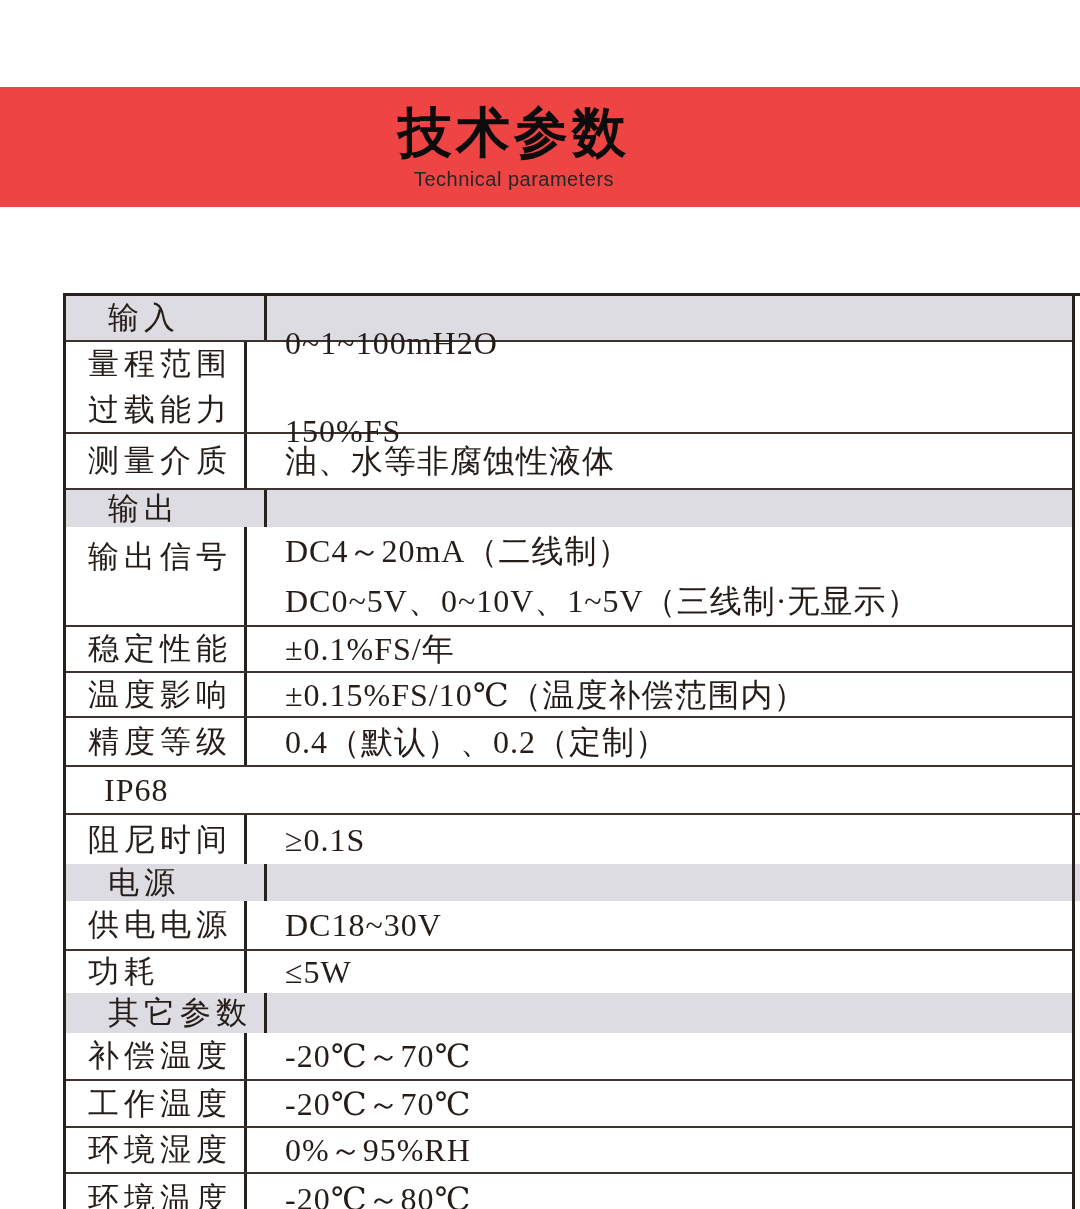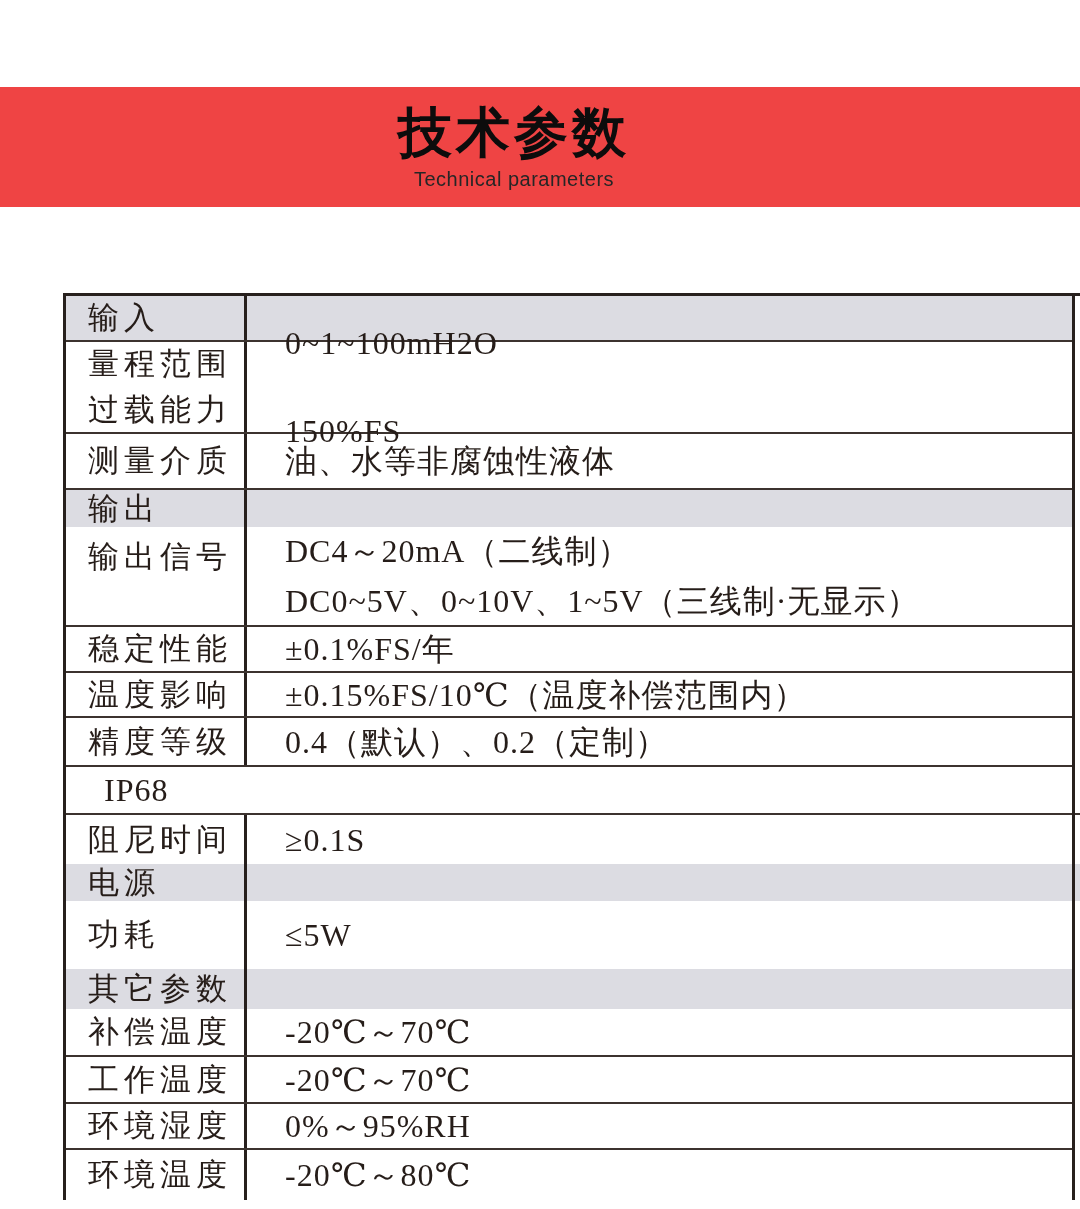--- a/index.html
+++ b/index.html
@@ -37,21 +37,21 @@
     box-sizing:border-box;
     border-left:3px solid #27201d;
     border-right:3px solid #27201d;
     border-top:3px solid #27201d;
     background:#ffffff;
   }
   .row{
     display:flex;box-sizing:border-box;align-items:stretch;
   }
   .row.bb{border-bottom:2px solid #3c332f;}
-  .row.shaded{background:#dcdce2;}
+  .row.shaded{background:#dcdce2;padding-left:20px;}
   .cell-label{
     width:181px;min-width:181px;box-sizing:border-box;
     border-right:3px solid #27201d;
     padding-left:22px;
     display:flex;flex-direction:column;justify-content:center;
     font-size:31px;letter-spacing:5px;line-height:40px;
     color:#261d19;
   }
   .cell-value{
     flex:1;box-sizing:border-box;
@@ -174,22 +174,30 @@
 
     <div class="row shaded" style="height:37px">
       <div class="cell-label">
           <span>电源</span>
         </div>
       <div class="cell-value">
           <span></span>
         </div>
     </div>
 
-
-    <div class="row" style="height:68px">
+    <div class="row bb" style="height:50px">
+      <div class="cell-label">
+          <span>供电电源</span>
+        </div>
+      <div class="cell-value">
+          <span>DC18~30V</span>
+        </div>
+    </div>
+
+    <div class="row" style="height:42px">
       <div class="cell-label">
           <span>功耗</span>
         </div>
       <div class="cell-value">
           <span>≤5W</span>
         </div>
     </div>
 
     <div class="row shaded" style="height:40px">
       <div class="cell-label">

